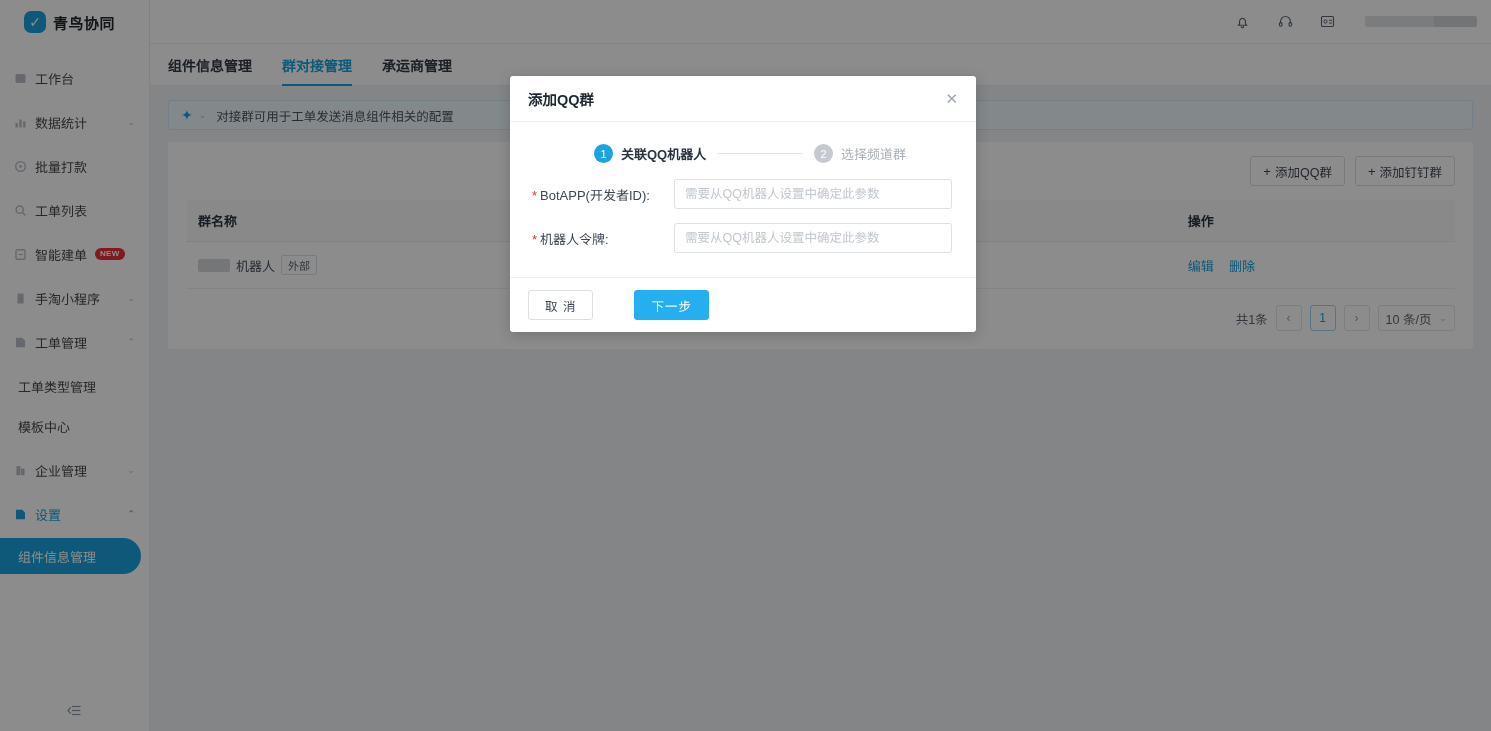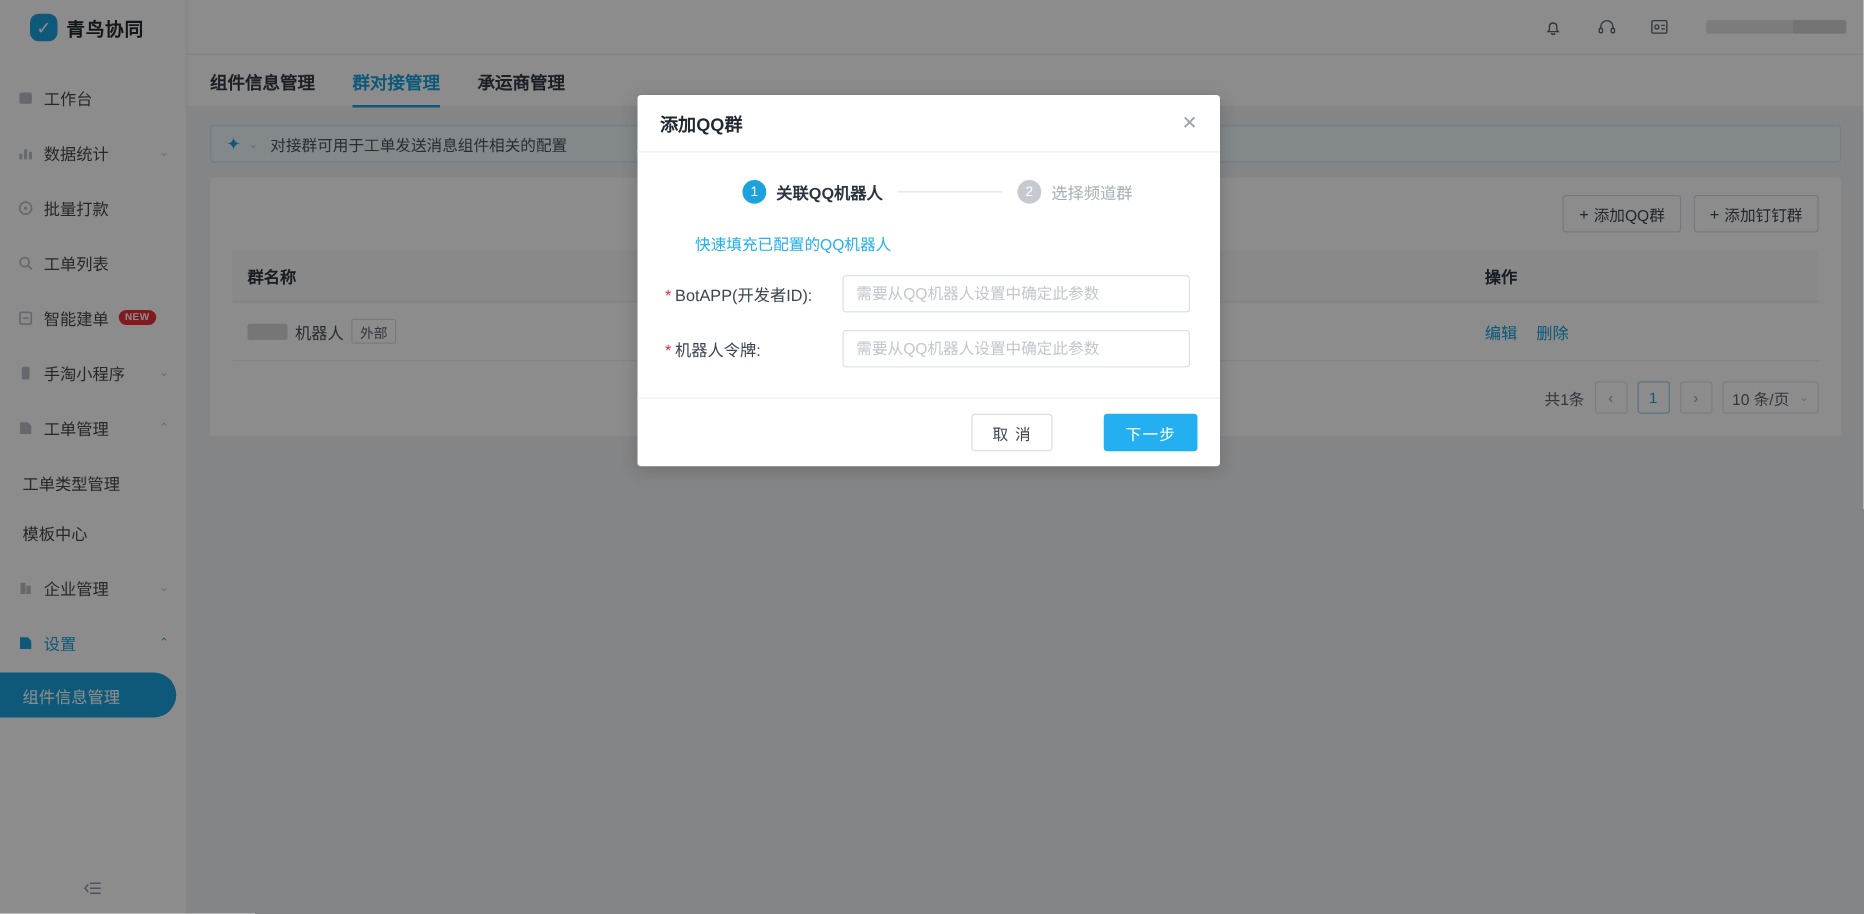--- a/index.html
+++ b/index.html
@@ -188,21 +188,21 @@
   }
   .req { color: #e8303a; margin-right: 3px; }
   .finput {
     flex: 1 1 auto; height: 30px; border: 1px solid #dde1e6; border-radius: 3px;
     padding: 0 10px; font-size: 12.5px; color: #3d4653; font-family: inherit;
     background: #fff; outline: none; margin-right: 2px;
   }
   .finput::placeholder { color: #c3c8ce; }
   .modal-foot {
     border-top: 1px solid #eef0f2; padding: 12px 18px;
-    display: flex; justify-content: flex-end; gap: 12px;
+    display: flex; justify-content: flex-start; gap: 12px;
   }
   .mbtn {
     height: 30px; padding: 0 16px; border-radius: 3px; font-size: 12.5px;
     cursor: pointer; font-family: inherit; letter-spacing: 1px;
   }
   .mbtn.ghost { background: #fff; border: 1px solid #dcdfe4; color: #404854; }
   .mbtn.primary { background: #24b0f0; border: 1px solid #24b0f0; color: #fff; margin-left: 29px; }
 </style>
 </head>
 <body>
@@ -438,21 +438,20 @@
           <span class="step-dot">1</span>
           <span class="step-label">关联QQ机器人</span>
         </div>
         <span class="step-line"></span>
         <div class="step idle">
           <span class="step-dot">2</span>
           <span class="step-label">选择频道群</span>
         </div>
       </div>
 
-      <div class="quick-link">快速填充已配置的QQ机器人</div>
 
       <div class="form">
         <div class="frow">
           <label class="flabel">
             <span class="req">*</span><span>BotAPP(开发者ID):</span>
           </label>
           <input class="finput" type="text" placeholder="需要从QQ机器人设置中确定此参数" style="">
         </div>
         <div class="frow">
           <label class="flabel">

